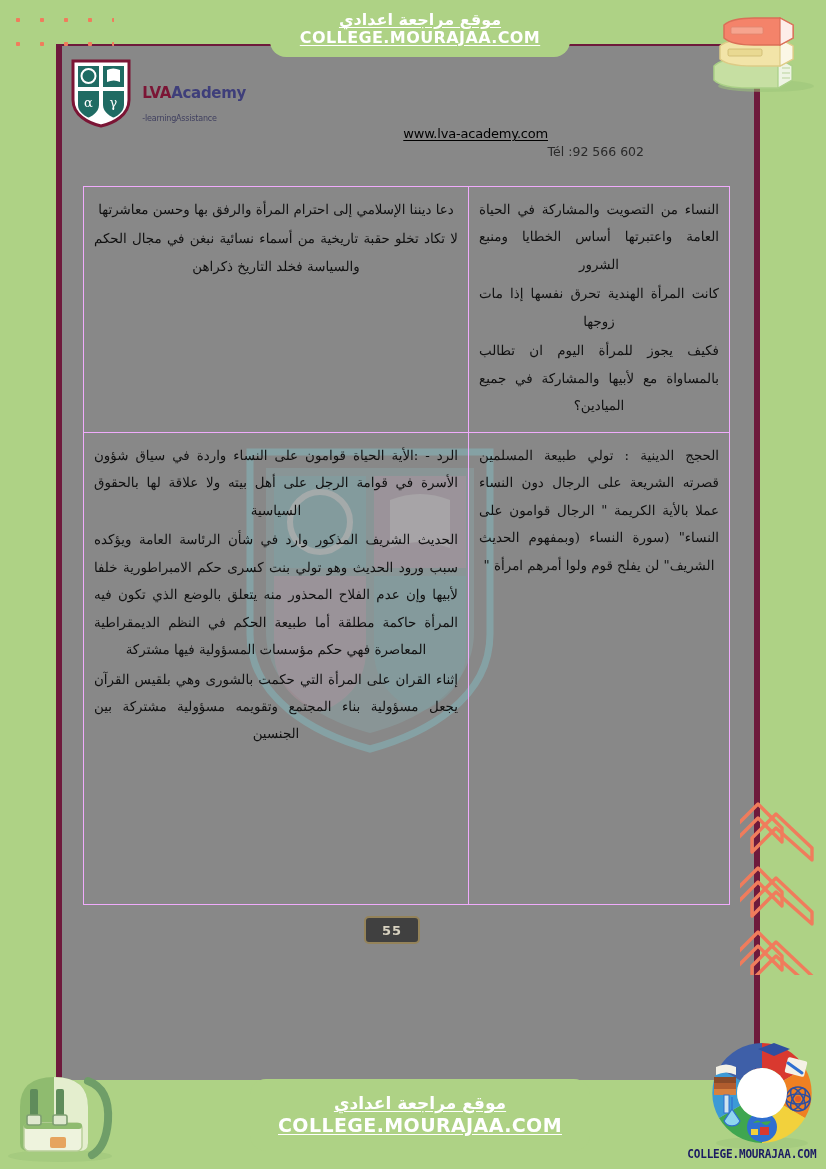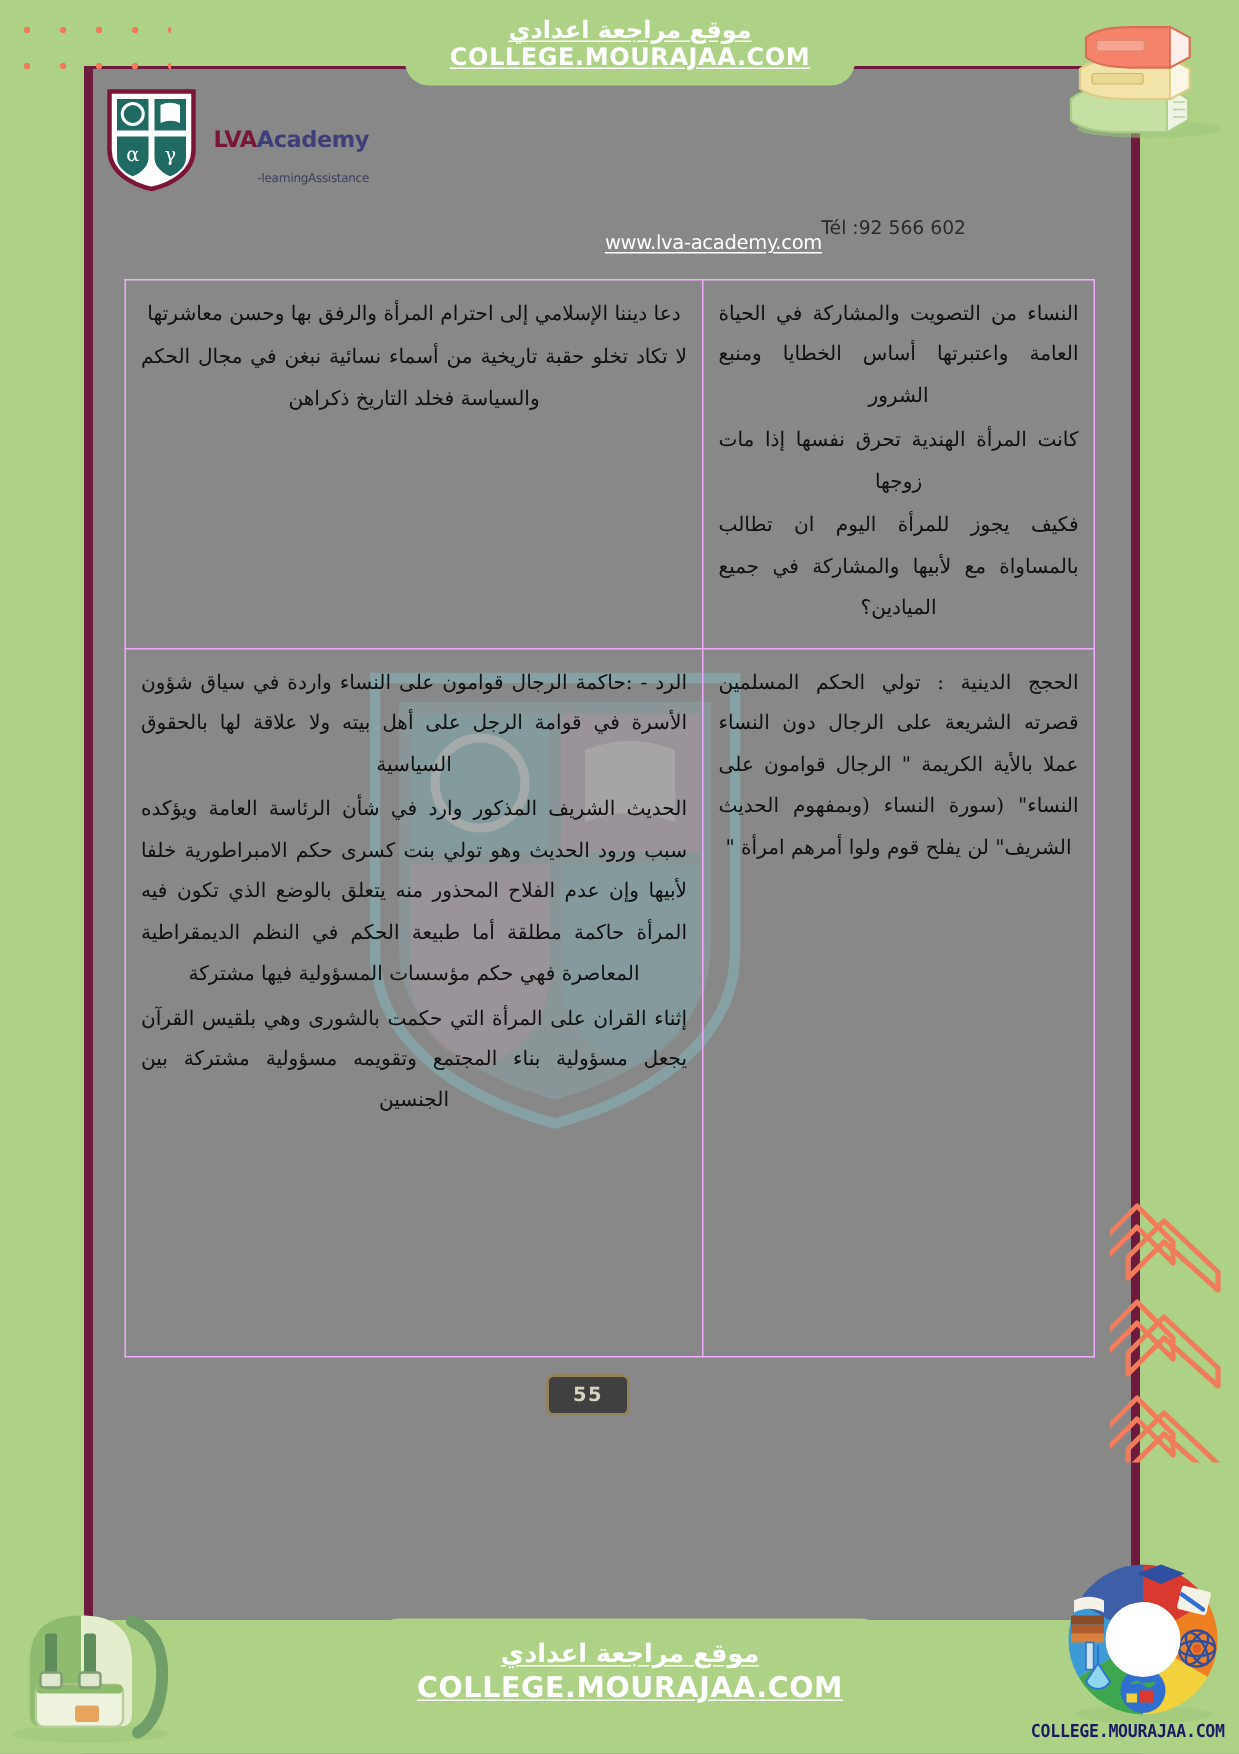--- a/index.html
+++ b/index.html
@@ -85,30 +85,29 @@
 
   
   .watermark{
     position:absolute;left:178px;top:400px;width:260px;height:310px;
     opacity:.33;pointer-events:none;
   }
 
   
   .letterhead{position:absolute;left:0;top:0;width:704px;height:140px;}
   .crest{position:absolute;right:634px;top:14px;width:62px;height:70px;}
-  .brandblock{position:absolute;right:520px;top:42px;text-align:right;direction:ltr;}
+  .brandblock{position:absolute;right:520px;top:42px;text-align:left;direction:ltr;}
   .brand{font-size:15px;font-weight:bold;letter-spacing:-0.3px;line-height:1;}
   .brand .lva{color:#7b1535;}
   .brand .acad{color:#3e3e7a;}
   .brand-sub{font-size:8px;color:#3f3f5f;margin-top:13px;letter-spacing:-0.2px;}
   .site{
     position:absolute;right:218px;top:82px;direction:ltr;
-    font-size:13px;color:#ffffff;text-decoration:underline;text-underline-offset:2px;
+    font-size:13px;color:#000000;text-decoration:underline;text-underline-offset:2px;
     letter-spacing:-0.2px;
-    margin-top:29px;
   }
   .tel{
     position:absolute;right:122px;top:100px;direction:ltr;
     font-size:12.5px;color:#2a2a2a;letter-spacing:0px;
   }
 
   
   table.sheet{
     position:absolute;right:24px;top:142px;
     width:604px;border-collapse:collapse;table-layout:fixed;
@@ -197,24 +196,24 @@
             <p class="para">كانت المرأة الهندية تحرق نفسها إذا مات زوجها</p>
             <p class="para">فكيف يجوز للمرأة اليوم ان تطالب بالمساواة مع لأبيها والمشاركة في جميع الميادين؟</p>
           </td>
           <td class="col-l">
             <p class="para">دعا ديننا الإسلامي إلى احترام المرأة والرفق بها وحسن معاشرتها</p>
             <p class="para">لا تكاد تخلو حقبة تاريخية من أسماء نسائية نبغن في مجال الحكم والسياسة فخلد التاريخ ذكراهن</p>
           </td>
         </tr>
         <tr>
           <td class="col-r row2">
-            <p class="para">الحجج الدينية : تولي الحكم المسلمين قصرته الشريعة على الرجال دون النساء عملا بالأية الكريمة " الرجال قوامون على النساء" (سورة النساء (وبمفهوم الحديث الشريف" لن يفلح قوم ولوا أمرهم امرأة "</p>
+            <p class="para">الحجج الدينية : تولي طبيعة المسلمين قصرته الشريعة على الرجال دون النساء عملا بالأية الكريمة " الرجال قوامون على النساء" (سورة النساء (وبمفهوم الحديث الشريف" لن يفلح قوم ولوا أمرهم امرأة "</p>
           </td>
           <td class="col-l row2">
-            <p class="para">الرد - :حاكمة الرجال قوامون على النساء واردة في سياق شؤون الأسرة في قوامة الرجل على أهل بيته ولا علاقة لها بالحقوق السياسية</p>
+            <p class="para">الرد - :الأية الحياة قوامون على النساء واردة في سياق شؤون الأسرة في قوامة الرجل على أهل بيته ولا علاقة لها بالحقوق السياسية</p>
             <p class="para">الحديث الشريف المذكور وارد في شأن الرئاسة العامة ويؤكده سبب ورود الحديث وهو تولي بنت كسرى حكم الامبراطورية خلفا لأبيها وإن عدم الفلاح المحذور منه يتعلق بالوضع الذي تكون فيه المرأة حاكمة مطلقة أما طبيعة الحكم في النظم الديمقراطية المعاصرة فهي حكم مؤسسات المسؤولية فيها مشتركة</p>
             <p class="para">إثناء القران على المرأة التي حكمت بالشورى وهي بلقيس القرآن يجعل مسؤولية بناء المجتمع وتقويمه مسؤولية مشتركة بين الجنسين</p>
           </td>
         </tr>
       </tbody>
         </table>
 
       <div class="pagenum">55</div>
     </div>
   </div>

